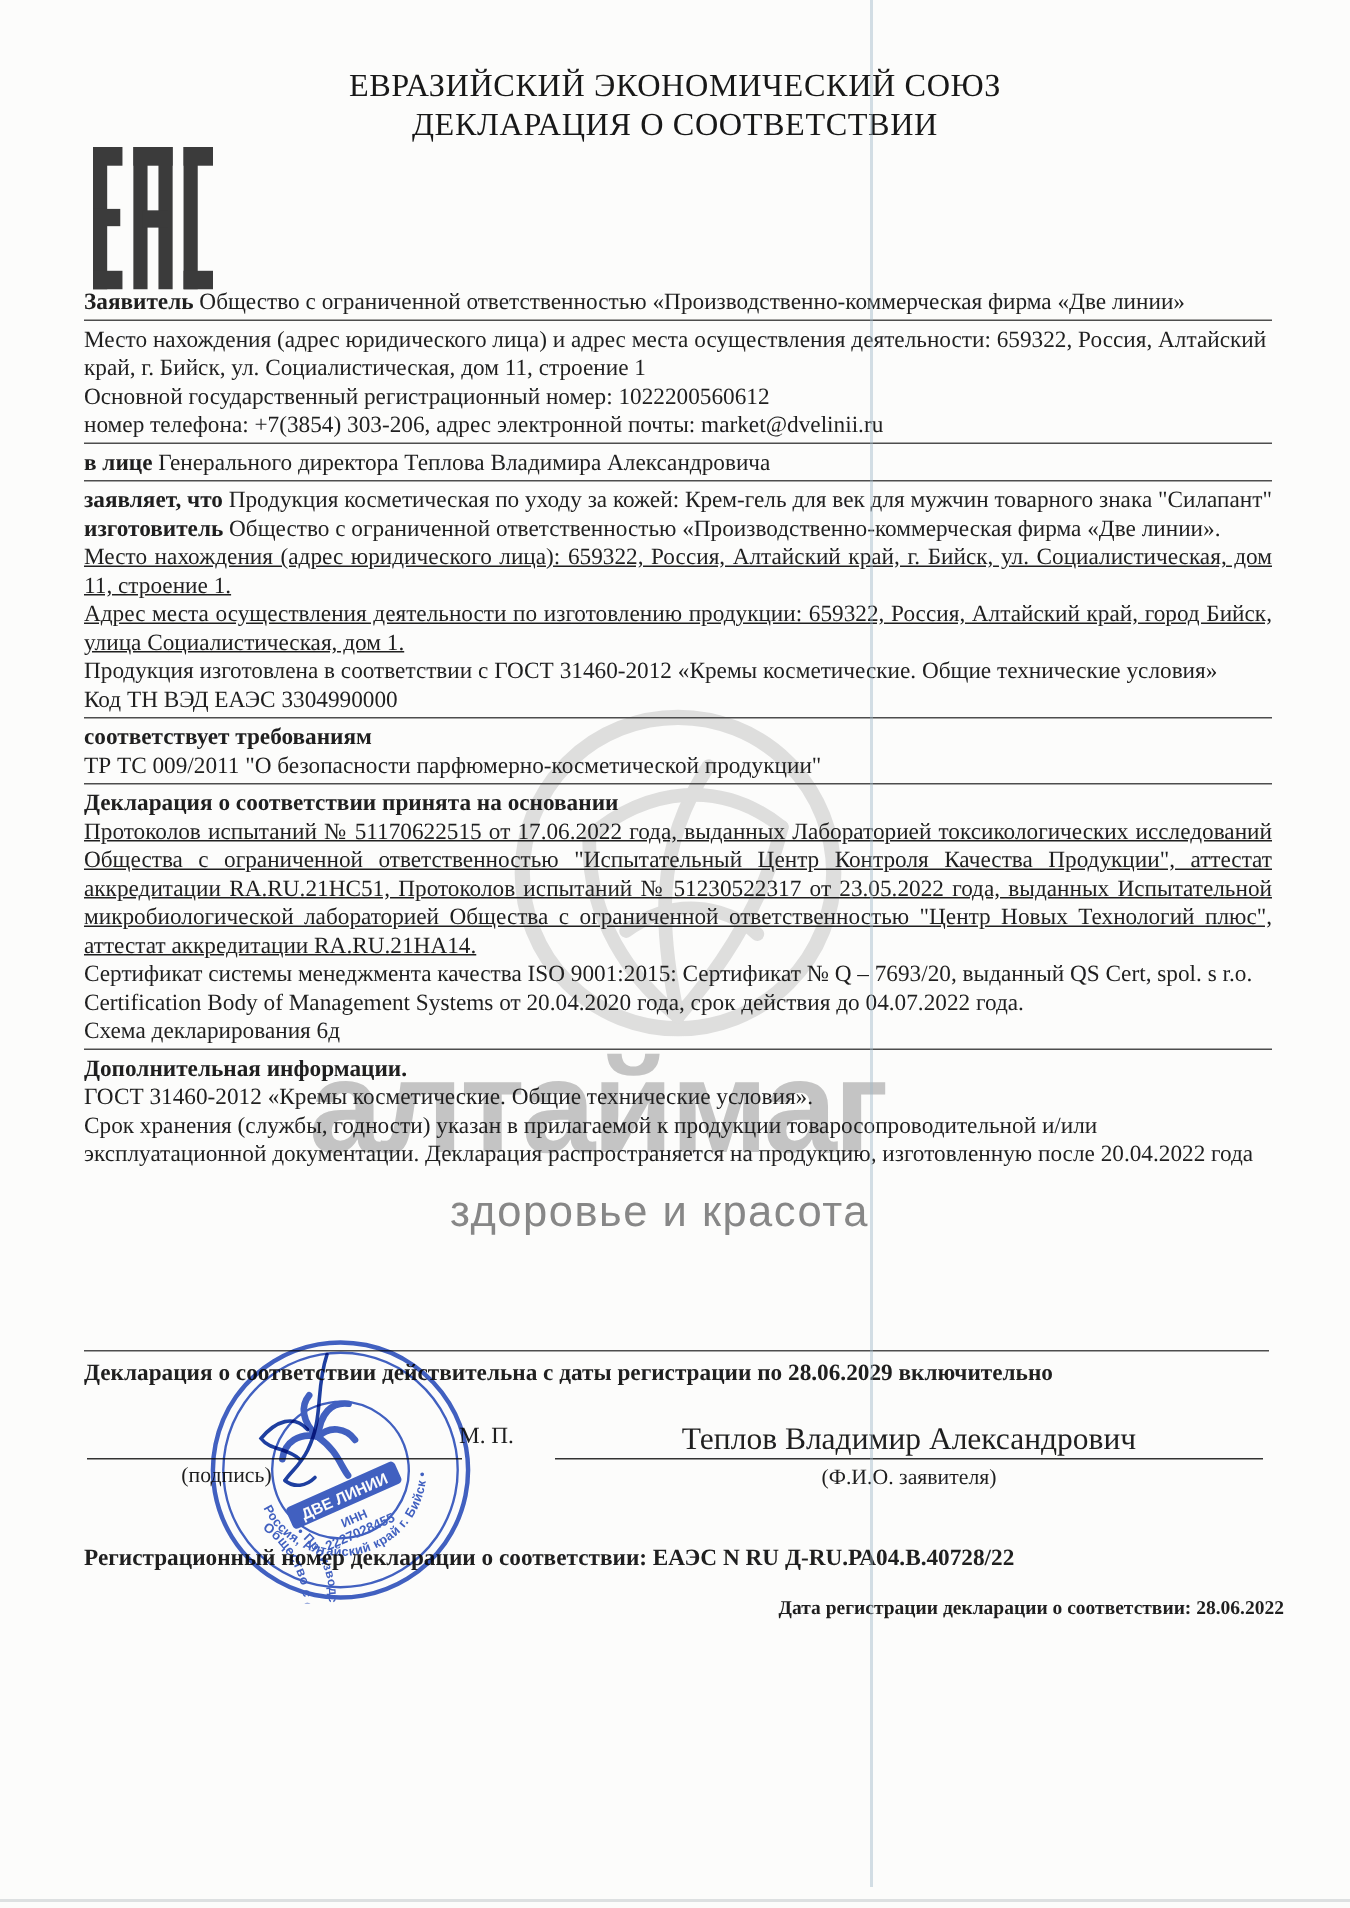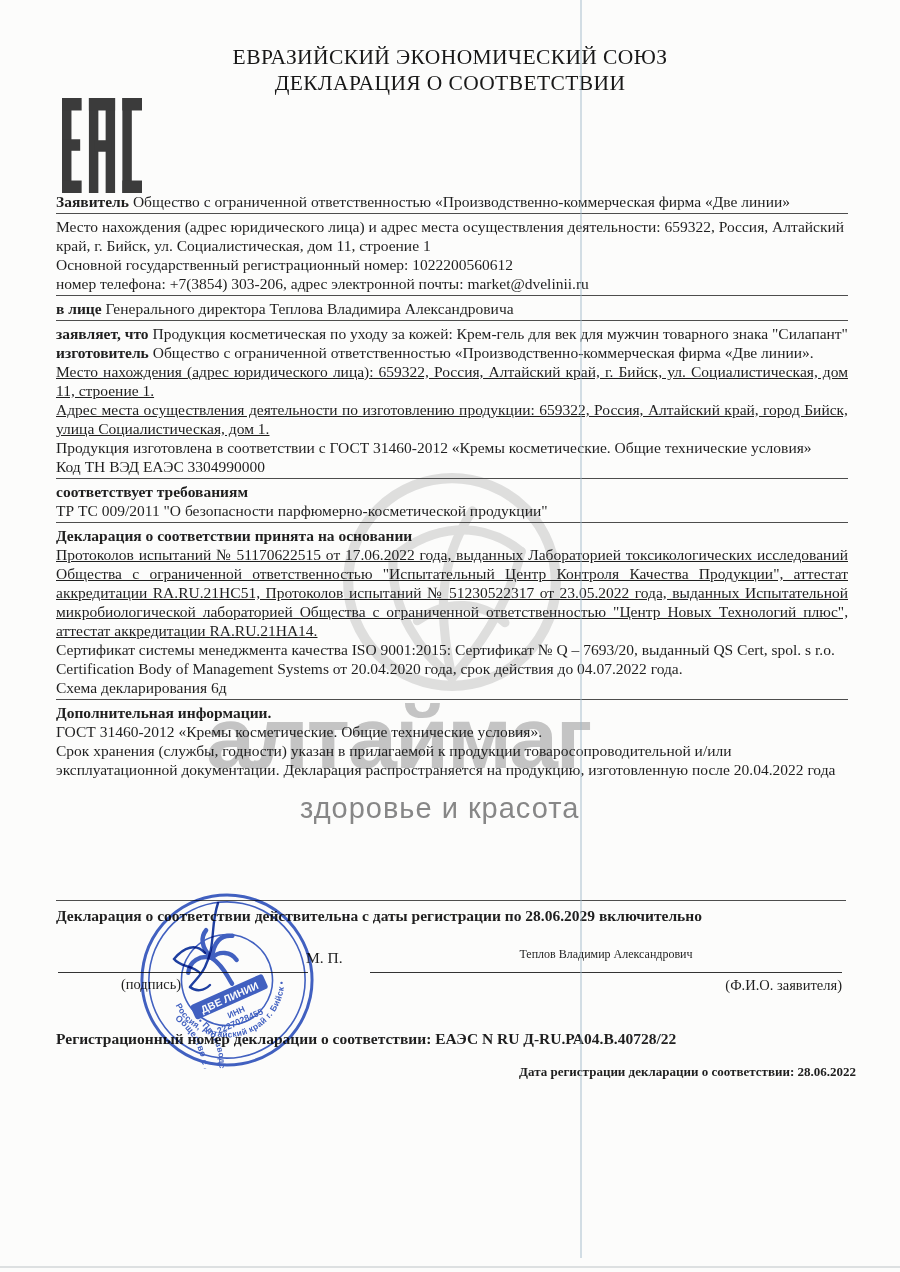--- a/index.html
+++ b/index.html
@@ -23,23 +23,23 @@
   .para .bold{font-weight:bold;}
   .justify{text-align:justify;text-decoration:underline;}
   .rule{height:0;border-top:1.5px solid #4d4d4d;margin:2px 0 3px 0;}
   
   .abs{position:absolute;z-index:2;}
   .validity-rule{left:56px;top:900px;width:790px;border-top:1.5px solid #4d4d4d;height:0;}
   .validity-line{left:56px;top:906px;width:792px;font-size:15.5px;font-weight:bold;line-height:19px;}
   .mp-label{left:306px;top:949px;font-size:15.5px;}
   .sig-line{left:58px;top:972px;width:250px;border-top:1.2px solid #333;height:0;}
   .sig-caption{left:56px;top:976px;width:190px;text-align:center;font-size:14.5px;}
-  .fio-name{left:370px;top:947px;width:472px;text-align:center;font-size:12px;}
+  .fio-name{left:370px;top:947px;width:472px;text-align:center;font-size:21px;}
   .fio-line{left:370px;top:972px;width:472px;border-top:1.2px solid #333;height:0;}
-  .fio-caption{left:370px;top:977px;width:472px;text-align:right;font-size:14.5px;}
+  .fio-caption{left:370px;top:977px;width:472px;text-align:center;font-size:14.5px;}
   .reg-line{left:56px;top:1030px;width:800px;font-size:15.5px;font-weight:bold;}
   .date-line{left:56px;top:1064px;width:800px;font-size:13px;font-weight:bold;text-align:right;}
   
   .wm-circle{position:absolute;left:338px;top:468px;width:228px;height:228px;z-index:1;opacity:.55;}
   .wm-brand{
     position:absolute;left:206px;top:694px;width:560px;z-index:1;
     font-family:"Liberation Sans", sans-serif;font-weight:bold;font-size:88px;line-height:88px;
     color:#b7b7b7;letter-spacing:-2px;opacity:.8;white-space:nowrap;
   }
   .wm-tagline{

